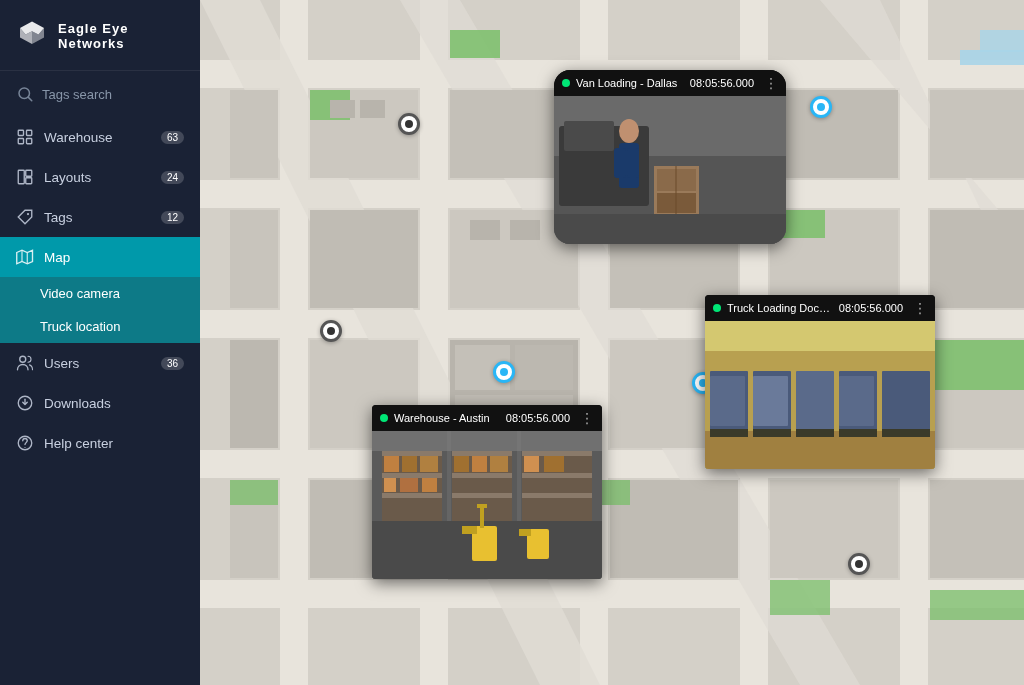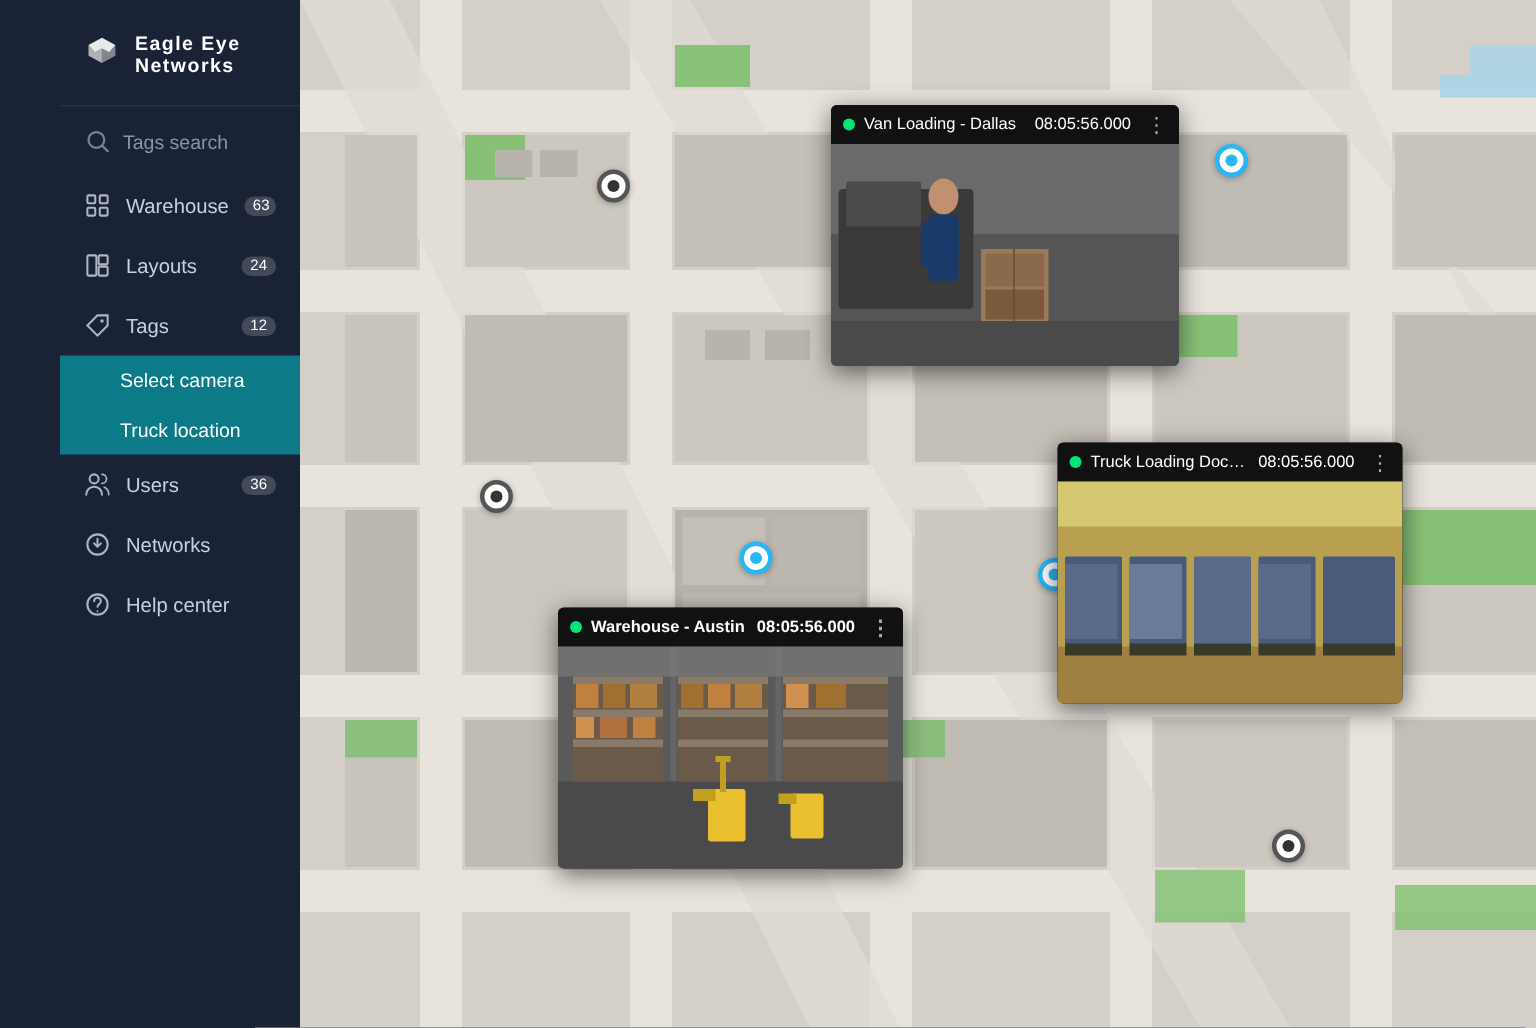--- a/index.html
+++ b/index.html
@@ -8,21 +8,20 @@
     
     .sidebar {
       width: 200px;
       min-width: 200px;
       height: 685px;
       background: #1a2235;
       display: flex;
       flex-direction: column;
       color: #c8d0e0;
       overflow: hidden;
-      padding-left: 40px;
     }
 
     .logo-area {
       padding: 18px 16px 16px;
       display: flex;
       align-items: center;
       gap: 10px;
       border-bottom: 1px solid rgba(255,255,255,0.07);
     }
 
@@ -196,23 +195,23 @@
 
     .thumb-truck {
       background: linear-gradient(180deg, #b8a060 0%, #c8b070 30%, #a07030 60%, #808060 100%);
     }
 
     .thumb-warehouse {
       background: linear-gradient(180deg, #606060 0%, #707070 40%, #808080 60%, #6a6a6a 100%);
     }
 
     
-    .popup-van { top: 70px; left: 560px; width: 230px; }
+    .popup-van { top: 70px; left: 560px; width: 230px; border-radius: 16px; }
     .popup-truck { top: 295px; left: 705px; width: 230px; }
-    .popup-warehouse { top: 405px; left: 375px; width: 230px; font-weight: bold; }
+    .popup-warehouse { top: 405px; left: 375px; width: 230px; }
 
     .popup-van .video-thumb { width: 230px; }
     .popup-truck .video-thumb { width: 230px; }
     .popup-warehouse .video-thumb { width: 230px; }
   </style>
 </head>
 <body>
 
 <div class="sidebar">
 
@@ -258,23 +257,31 @@
 
   <div class="nav-item">
     <svg class="nav-icon" viewBox="0 0 24 24" fill="none">
       <path d="M3 12L12 3H21V12L12 21L3 12Z" stroke="#c8d0e0" stroke-width="1.8"></path>
       <circle cx="16" cy="8" r="1.5" fill="#c8d0e0"></circle>
     </svg>
     <span>Tags</span>
     <span class="nav-badge">12</span>
   </div>
 
+  <div class="nav-item active">
+    <svg class="nav-icon" viewBox="0 0 24 24" fill="none">
+      <polygon points="1,6 8,3 15,6 22,3 22,18 15,21 8,18 1,21" stroke="#fff" stroke-width="1.8" fill="none"></polygon>
+      <line x1="8" y1="3" x2="8" y2="18" stroke="#fff" stroke-width="1.5"></line>
+      <line x1="15" y1="6" x2="15" y2="21" stroke="#fff" stroke-width="1.5"></line>
+    </svg>
+    <span>Map</span>
+  </div>
 
   <div class="sub-item">
-    <span>Select camera</span>
+    <span>Video camera</span>
   </div>
   <div class="sub-item">
     <span>Truck location</span>
   </div>
 
   <div class="nav-item">
     <svg class="nav-icon" viewBox="0 0 24 24" fill="none">
       <circle cx="9" cy="7" r="4" stroke="#c8d0e0" stroke-width="1.8"></circle>
       <path d="M2 21c0-4 3-7 7-7s7 3 7 7" stroke="#c8d0e0" stroke-width="1.8" stroke-linecap="round"></path>
       <path d="M16 3c2 0 4 1.5 4 4s-2 4-4 4" stroke="#c8d0e0" stroke-width="1.5" stroke-linecap="round"></path>
@@ -284,21 +291,21 @@
     <span class="nav-badge">36</span>
   </div>
 
 
   <div class="nav-item">
     <svg class="nav-icon" viewBox="0 0 24 24" fill="none">
       <circle cx="12" cy="12" r="9" stroke="#c8d0e0" stroke-width="1.8"></circle>
       <line x1="12" y1="7" x2="12" y2="13" stroke="#c8d0e0" stroke-width="1.8" stroke-linecap="round"></line>
       <polyline points="9,11 12,14 15,11" stroke="#c8d0e0" stroke-width="1.8" stroke-linecap="round" stroke-linejoin="round"></polyline>
     </svg>
-    <span>Networks</span>
+    <span>Downloads</span>
   </div>
 
   <div class="nav-item">
     <svg class="nav-icon" viewBox="0 0 24 24" fill="none">
       <circle cx="12" cy="12" r="9" stroke="#c8d0e0" stroke-width="1.8"></circle>
       <path d="M9 9a3 3 0 016 0c0 2-3 3-3 5" stroke="#c8d0e0" stroke-width="1.8" stroke-linecap="round"></path>
       <circle cx="12" cy="18" r="0.8" fill="#c8d0e0"></circle>
     </svg>
     <span>Help center</span>
   </div>

